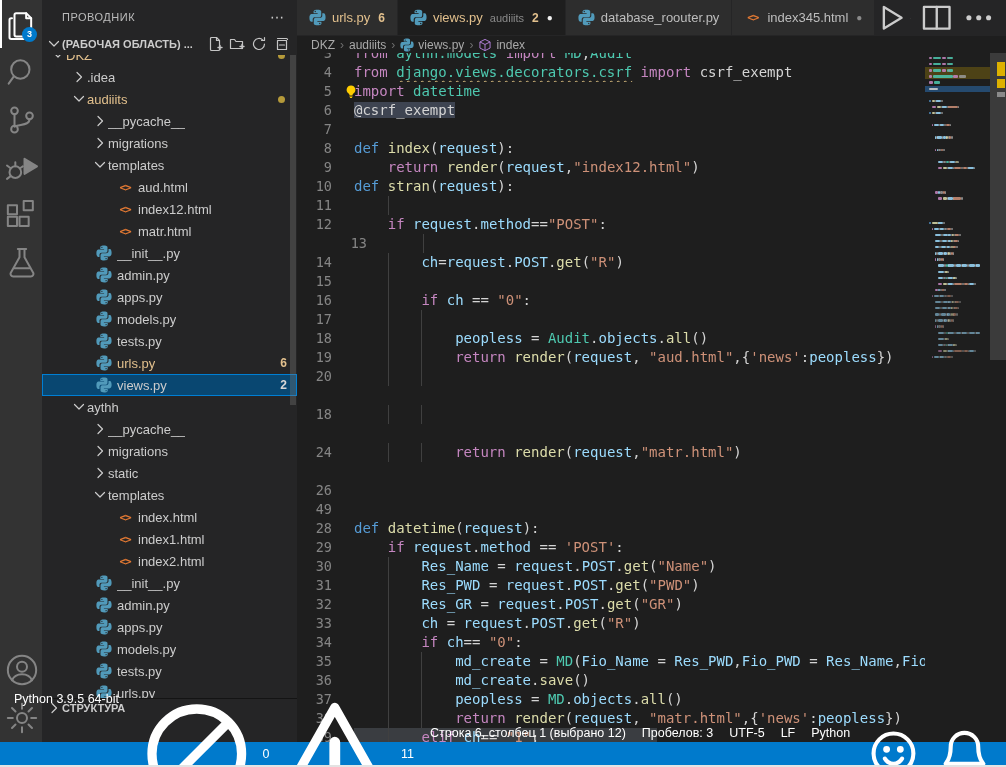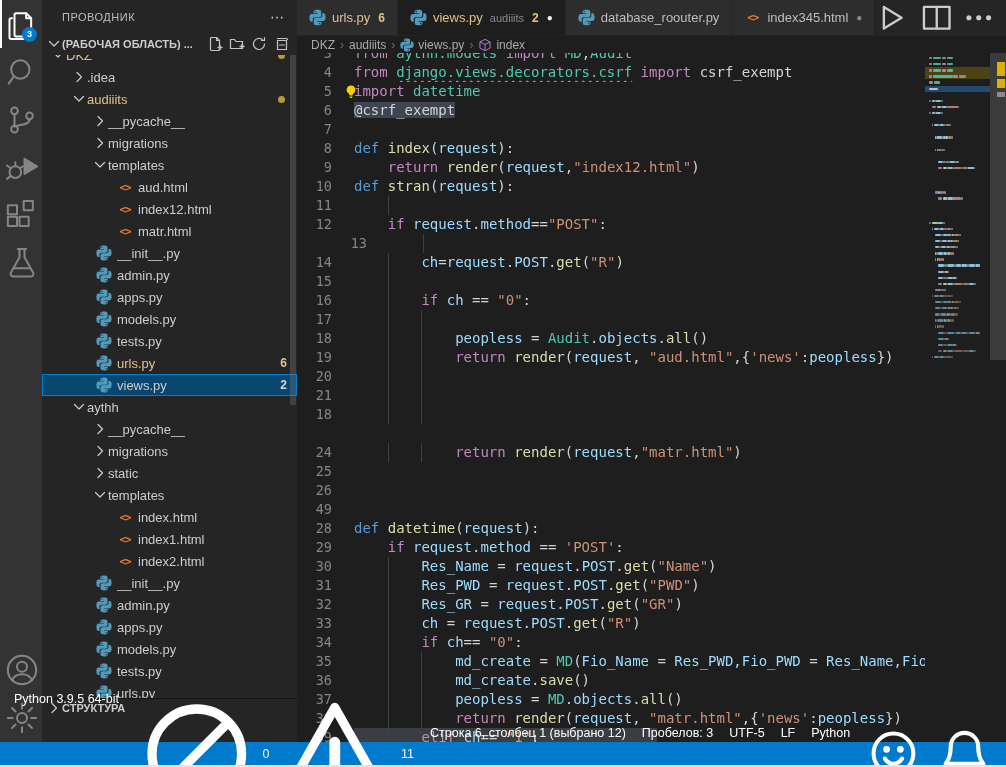--- a/index.html
+++ b/index.html
@@ -606,24 +606,22 @@
         <div class="cline" style="top: 143px;"><span class="num">11</span><span class="guide" style="left: 90.6px;"></span><span class="code"></span></div>
         <div class="cline" style="top: 162px;"><span class="num">12</span><span class="code"><span class="tk-pl">    </span><span class="tk-kw">if</span><span class="tk-pl"> </span><span class="tk-vr">request</span><span class="tk-pl">.</span><span class="tk-vr">method</span><span class="tk-pl">==</span><span class="tk-st">"POST"</span><span class="tk-pl">:</span></span></div>
         <div class="cline" style="top: 181px; margin-left: 35px;"><span class="num">13</span><span class="guide" style="left: 90.6px;"></span><span class="code"></span></div>
         <div class="cline" style="top: 200px;"><span class="num">14</span><span class="guide" style="left: 90.6px;"></span><span class="code"><span class="tk-pl">        </span><span class="tk-vr">ch</span><span class="tk-pl">=</span><span class="tk-vr">request</span><span class="tk-pl">.</span><span class="tk-vr">POST</span><span class="tk-pl">.</span><span class="tk-fn">get</span><span class="tk-pl">(</span><span class="tk-st">"R"</span><span class="tk-pl">)</span></span></div>
         <div class="cline" style="top: 219px;"><span class="num">15</span><span class="guide" style="left: 90.6px;"></span><span class="code"></span></div>
         <div class="cline" style="top: 238px;"><span class="num">16</span><span class="guide" style="left: 90.6px;"></span><span class="code"><span class="tk-pl">        </span><span class="tk-kw">if</span><span class="tk-pl"> </span><span class="tk-vr">ch</span><span class="tk-pl"> == </span><span class="tk-st">"0"</span><span class="tk-pl">:</span></span></div>
         <div class="cline" style="top: 257px;"><span class="num">17</span><span class="guide" style="left: 90.6px;"></span><span class="guide" style="left: 124.2px;"></span><span class="code"></span></div>
         <div class="cline" style="top: 276px;"><span class="num">18</span><span class="guide" style="left: 90.6px;"></span><span class="guide" style="left: 124.2px;"></span><span class="code"><span class="tk-pl">            </span><span class="tk-vr">peopless</span><span class="tk-pl"> = </span><span class="tk-cl">Audit</span><span class="tk-pl">.</span><span class="tk-vr">objects</span><span class="tk-pl">.</span><span class="tk-fn">all</span><span class="tk-pl">()</span></span></div>
         <div class="cline" style="top: 295px;"><span class="num">19</span><span class="guide" style="left: 90.6px;"></span><span class="guide" style="left: 124.2px;"></span><span class="code"><span class="tk-pl">            </span><span class="tk-kw">return</span><span class="tk-pl"> </span><span class="tk-fn">render</span><span class="tk-pl">(</span><span class="tk-vr">request</span><span class="tk-pl">, </span><span class="tk-st">"aud.html"</span><span class="tk-pl">,{</span><span class="tk-st">'news'</span><span class="tk-pl">:</span><span class="tk-vr">peopless</span><span class="tk-pl">})</span></span></div>
         <div class="cline" style="top: 314px;"><span class="num">20</span><span class="guide" style="left: 90.6px;"></span><span class="guide" style="left: 124.2px;"></span><span class="code"></span></div>
-        <div class="cline" style="top: 333px;"><span class="num">21</span><span class="guide" style="left: 90.6px;"></span><span class="guide" style="left: 124.2px;"></span><span class="code"></span></div>
         <div class="cline" style="top: 352px;"><span class="num">18</span><span class="guide" style="left: 90.6px;"></span><span class="guide" style="left: 124.2px;"></span><span class="code"></span></div>
         <div class="cline" style="top: 390px;"><span class="num">24</span><span class="guide" style="left: 90.6px;"></span><span class="guide" style="left: 124.2px;"></span><span class="code"><span class="tk-pl">            </span><span class="tk-kw">return</span><span class="tk-pl"> </span><span class="tk-fn">render</span><span class="tk-pl">(</span><span class="tk-vr">request</span><span class="tk-pl">,</span><span class="tk-st">"matr.html"</span><span class="tk-pl">)</span></span></div>
-        <div class="cline" style="top: 409px;"><span class="num">25</span><span class="code"></span></div>
         <div class="cline" style="top: 428px;"><span class="num">26</span><span class="code"></span></div>
         <div class="cline" style="top: 447px;"><span class="num">49</span><span class="code"></span></div>
         <div class="cline" style="top: 466px;"><span class="num">28</span><span class="code"><span class="tk-df">def</span><span class="tk-pl"> </span><span class="tk-fn">datetime</span><span class="tk-pl">(</span><span class="tk-vr">request</span><span class="tk-pl">):</span></span></div>
         <div class="cline" style="top: 485px;"><span class="num">29</span><span class="code"><span class="tk-pl">    </span><span class="tk-kw">if</span><span class="tk-pl"> </span><span class="tk-vr">request</span><span class="tk-pl">.</span><span class="tk-vr">method</span><span class="tk-pl"> == </span><span class="tk-st">'POST'</span><span class="tk-pl">:</span></span></div>
         <div class="cline" style="top: 504px;"><span class="num">30</span><span class="guide" style="left: 90.6px;"></span><span class="code"><span class="tk-pl">        </span><span class="tk-vr">Res_Name</span><span class="tk-pl"> = </span><span class="tk-vr">request</span><span class="tk-pl">.</span><span class="tk-vr">POST</span><span class="tk-pl">.</span><span class="tk-fn">get</span><span class="tk-pl">(</span><span class="tk-st">"Name"</span><span class="tk-pl">)</span></span></div>
         <div class="cline" style="top: 523px;"><span class="num">31</span><span class="guide" style="left: 90.6px;"></span><span class="code"><span class="tk-pl">        </span><span class="tk-vr">Res_PWD</span><span class="tk-pl"> = </span><span class="tk-vr">request</span><span class="tk-pl">.</span><span class="tk-vr">POST</span><span class="tk-pl">.</span><span class="tk-fn">get</span><span class="tk-pl">(</span><span class="tk-st">"PWD"</span><span class="tk-pl">)</span></span></div>
         <div class="cline" style="top: 542px;"><span class="num">32</span><span class="guide" style="left: 90.6px;"></span><span class="code"><span class="tk-pl">        </span><span class="tk-vr">Res_GR</span><span class="tk-pl"> = </span><span class="tk-vr">request</span><span class="tk-pl">.</span><span class="tk-vr">POST</span><span class="tk-pl">.</span><span class="tk-fn">get</span><span class="tk-pl">(</span><span class="tk-st">"GR"</span><span class="tk-pl">)</span></span></div>
         <div class="cline" style="top: 561px;"><span class="num">33</span><span class="guide" style="left: 90.6px;"></span><span class="code"><span class="tk-pl">        </span><span class="tk-vr">ch</span><span class="tk-pl"> = </span><span class="tk-vr">request</span><span class="tk-pl">.</span><span class="tk-vr">POST</span><span class="tk-pl">.</span><span class="tk-fn">get</span><span class="tk-pl">(</span><span class="tk-st">"R"</span><span class="tk-pl">)</span></span></div>
         <div class="cline" style="top: 580px;"><span class="num">34</span><span class="guide" style="left: 90.6px;"></span><span class="code"><span class="tk-pl">        </span><span class="tk-kw">if</span><span class="tk-pl"> </span><span class="tk-vr">ch</span><span class="tk-pl">== </span><span class="tk-st">"0"</span><span class="tk-pl">:</span></span></div>
         <div class="cline" style="top: 599px;"><span class="num">35</span><span class="guide" style="left: 90.6px;"></span><span class="guide" style="left: 124.2px;"></span><span class="code"><span class="tk-pl">            </span><span class="tk-vr">md_create</span><span class="tk-pl"> = </span><span class="tk-cl">MD</span><span class="tk-pl">(</span><span class="tk-vr">Fio_Name</span><span class="tk-pl"> = </span><span class="tk-vr">Res_PWD</span><span class="tk-pl">,</span><span class="tk-vr">Fio_PWD</span><span class="tk-pl"> = </span><span class="tk-vr">Res_Name</span><span class="tk-pl">,</span><span class="tk-vr">Fio_GR</span></span></div>

